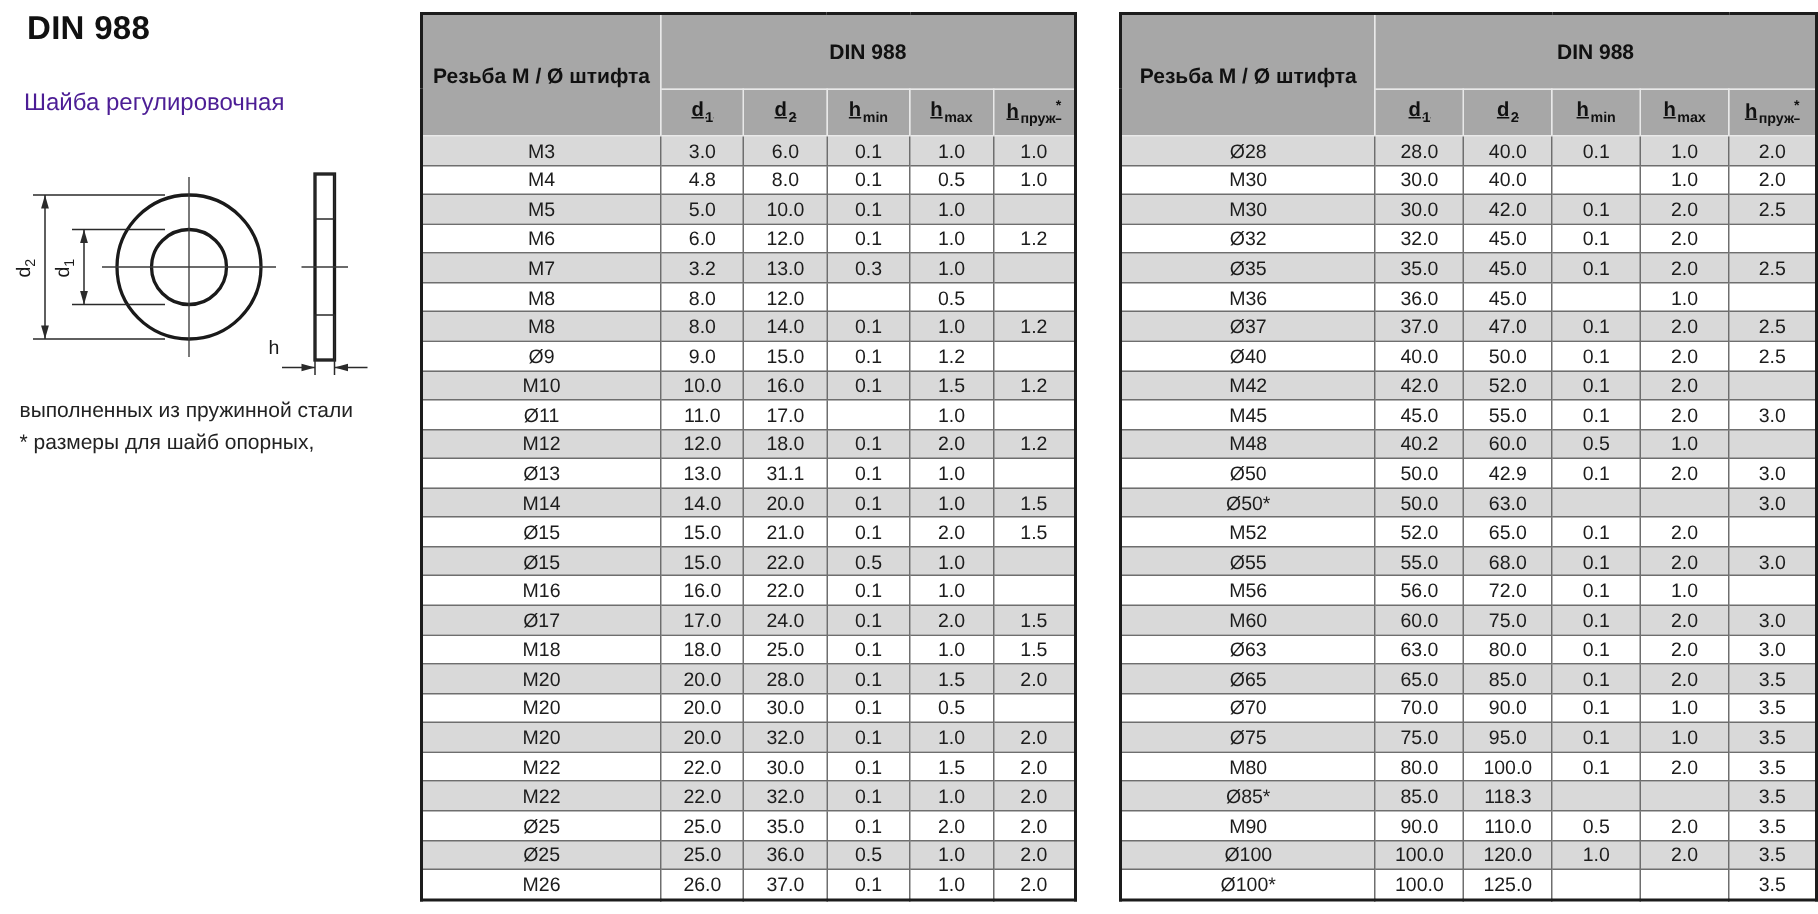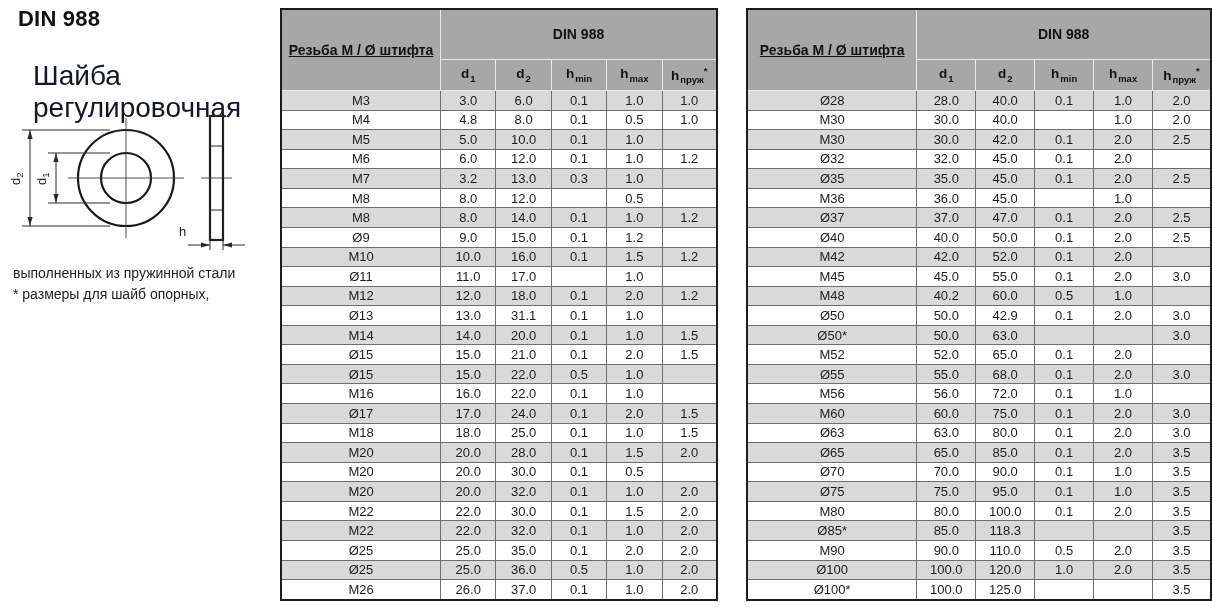--- a/index.html
+++ b/index.html
@@ -14,21 +14,21 @@
 
   
   .left-panel { position: absolute; left: 0; top: 0; width: 278px; height: 609px; }
   .doc-title {
     position: absolute; left: 18px; top: 6px;
     font-size: 22px; font-weight: bold; letter-spacing: 0.2px;
     color: #111;
   }
   .doc-subtitle {
     position: absolute; left: 16px; top: 60px;
-    font-size: 28px; font-weight: normal; color: #0f172a; margin-left: 17px;
+    font-size: 16px; font-weight: normal; color: #4c1d95;
   }
   .drawing-wrap { position: absolute; left: 6px; top: 103px; width: 252px; height: 152px; }
   .footnote {
     position: absolute; left: 13px; top: 263px; width: 258px;
     font-size: 14px; line-height: 21px; color: #222;
   }
 
   
   .din-table {
     position: absolute; top: 8px;
@@ -40,23 +40,23 @@
   .din-table.left  { left: 280px; width: 438px; }
   .din-table.right { left: 746px; width: 466px; }
 
   .din-table th {
     background: #a7a7a7;
     border: 1px solid #e9e9e9;
     font-weight: bold; color: #111;
     text-align: center; vertical-align: middle;
     padding: 0;
   }
-  .din-table th.col-header  { font-size: 14px; height: 80px; text-decoration: underline; }
+  .din-table th.col-header  { font-size: 14px; height: 80px; }
   .din-table tr.group-row th.group-header { font-size: 14px; height: 48px; }
-  .din-table tr.sub-row th  { height: 30px; font-size: 13.5px; }
+  .din-table tr.sub-row th  { height: 30px; font-size: 13.5px; text-decoration: underline; }
   .din-table th sub { font-size: 9.5px; font-weight: bold; margin-left: 1px; }
   .din-table th sup { font-size: 9.5px; font-weight: bold; }
 
   .din-table td {
     border: 1px solid #6e6e6e;
     text-align: center; vertical-align: middle;
     padding: 0;
     color: #1c1c1c;
     background: #ffffff;
   }

